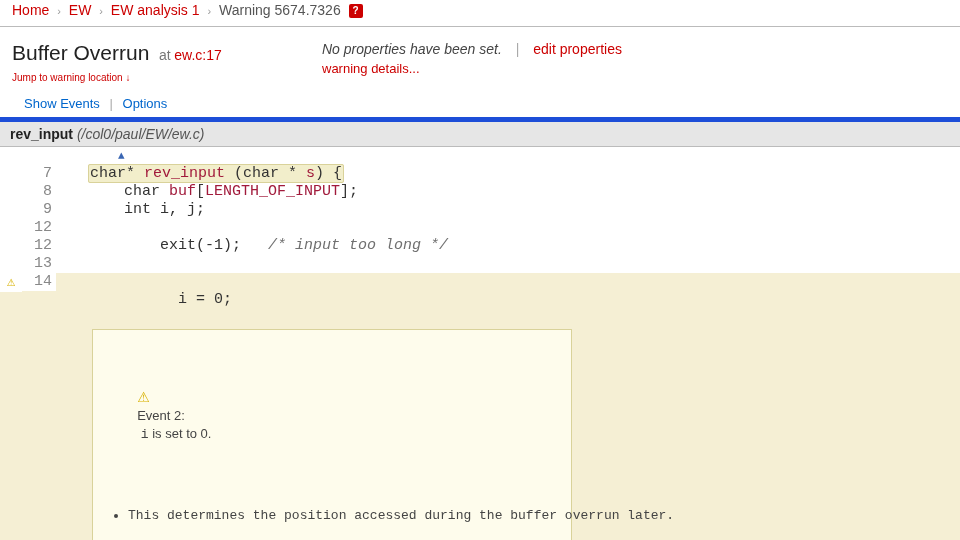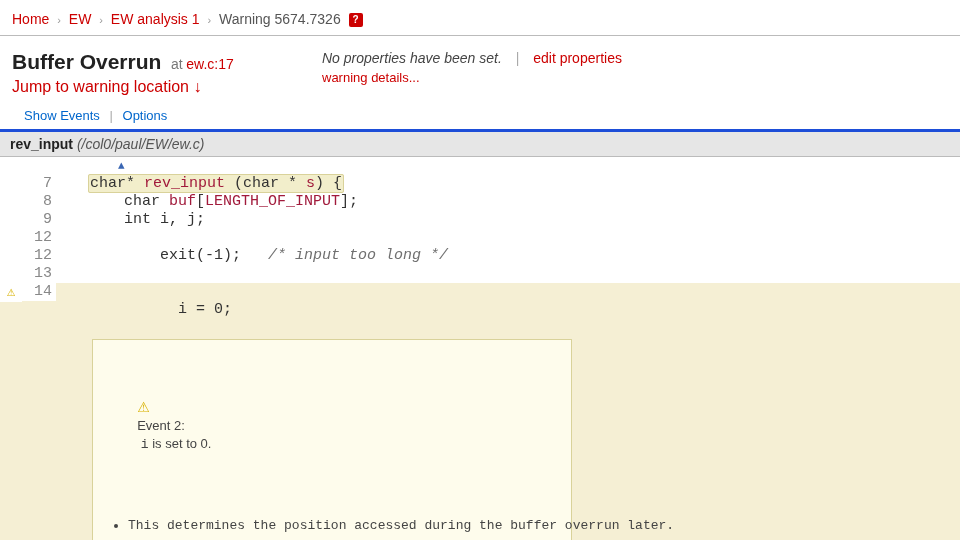--- a/index.html
+++ b/index.html
@@ -8,21 +8,21 @@
     font-family: Arial, Helvetica, sans-serif;
     font-size: 13px;
     color: #333;
     background: #fff;
     width: 960px;
   }
   a { text-decoration: none; cursor: pointer; }
   .link-red { color: #c00; }
   .link-blue { color: #06c; }
   .breadcrumb {
-    padding: 11px 12px 8px 12px;
+    padding: 2px 12px 8px 12px;
     border-bottom: 1px solid #bbb;
     font-size: 14px;
   }
   .breadcrumb .sep { color: #999; margin: 0 4px; font-size: 11px; }
   .breadcrumb .current { color: #555; }
   .help-icon {
     display: inline-block;
     width: 14px; height: 14px;
     background: #c00;
     color: #fff;
@@ -35,36 +35,36 @@
     vertical-align: middle;
   }
   .header-block {
     padding: 14px 12px 6px 12px;
     display: flex;
     gap: 40px;
     align-items: flex-start;
   }
   .title-col { min-width: 270px; }
   .title-line { margin-bottom: 4px; }
-  .title-line .type { font-size: 21px; font-weight: bold; color: #222; margin-right: 6px; }
+  .title-line .type { font-size: 21px; font-weight: normal; color: #222; margin-right: 6px; }
   .title-line .at { color: #777; font-size: 14px; }
   .title-line .loc { color: #c00; font-size: 14px; }
-  .jump { color: #c00; font-size: 16px; }
+  .jump { color: #c00; font-size: 10px; }
   .props-col { font-size: 14px; }
   .props-col .noprops { color: #444; font-style: italic; }
   .props-col .bar { color: #aaa; margin: 0 10px; }
   .props-col .details { color: #c00; font-size: 13px; display: block; margin-top: 4px; }
   .toolbar {
     padding: 6px 24px;
     font-size: 13px;
   }
   .toolbar .bar { color: #aaa; margin: 0 6px; }
   .func-header {
     background: #e6e6e6;
-    border-top: 3px solid #1d4ed8;
+    border-top: 5px solid #1d4ed8;
     border-bottom: 1px solid #bbb;
     padding: 4px 10px;
     font-size: 14px;
   }
   .func-header .fn { font-weight: bold; color: #222; }
   .func-header .path { color: #555; font-style: italic; }
   .code-area {
     font-family: "Courier New", monospace;
     font-size: 15px;
     position: relative;

